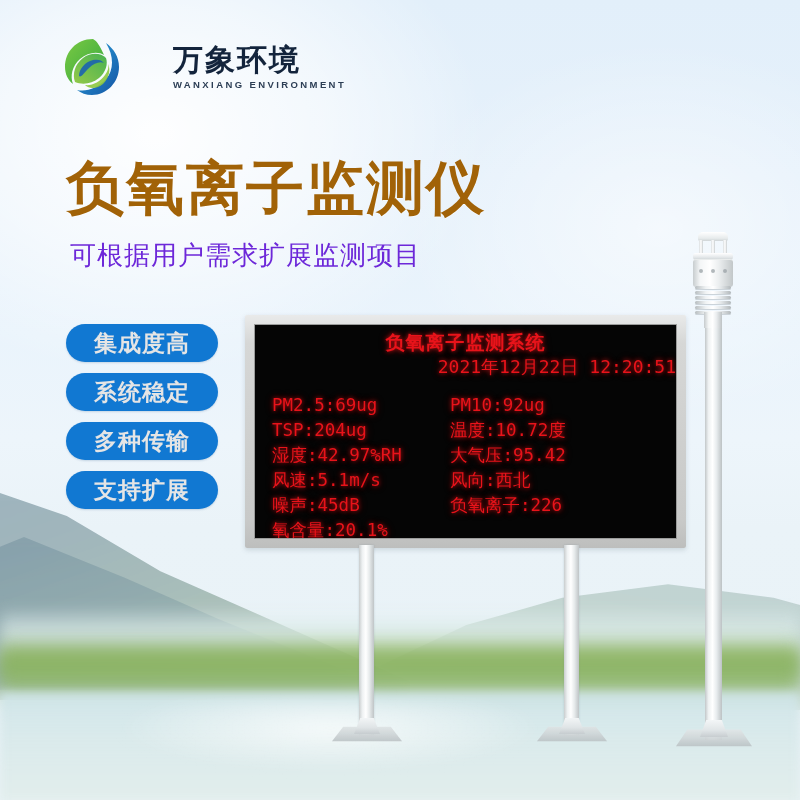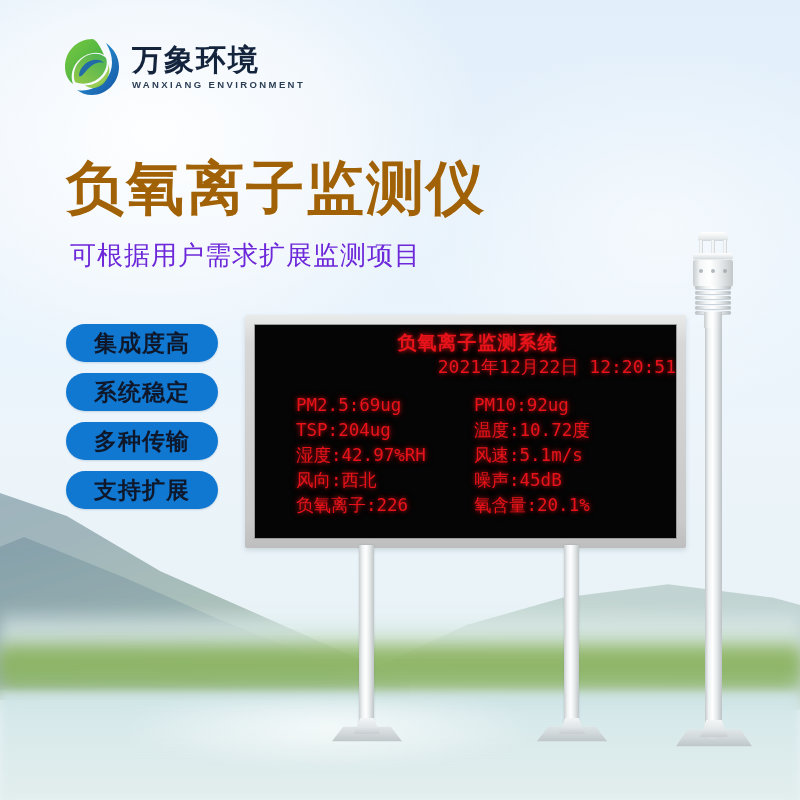--- a/index.html
+++ b/index.html
@@ -68,21 +68,21 @@
   }
   .water-sheen{
     position:absolute;left:120px;top:700px;width:420px;height:70px;
     background:radial-gradient(ellipse at 50% 40%, rgba(255,255,255,.75) 0%, rgba(255,255,255,0) 72%);
     filter:blur(6px);
   }
 
   
   .logo-wrap{position:absolute;left:62px;top:36px;display:flex;align-items:center;gap:10px;}
   .logo-mark{width:60px;height:62px;flex:0 0 auto;}
-  .logo-text{display:flex;flex-direction:column;justify-content:center;}
+  .logo-text{display:flex;flex-direction:column;justify-content:center;margin-left:41px;}
   .logo-cn{
     font-size:30px;font-weight:bold;color:#13243c;letter-spacing:2px;
     line-height:1.05;font-family:"DejaVu Sans","Liberation Sans",sans-serif;
   }
   .logo-en{
     font-size:9.5px;color:#2c3e55;letter-spacing:2.4px;margin-top:4px;font-weight:bold;
   }
 
   
   .headline{
@@ -98,21 +98,21 @@
     font-family:"DejaVu Sans","Liberation Sans",sans-serif;
     white-space:nowrap;
   }
 
   
   .badges{position:absolute;left:66px;top:324px;display:flex;flex-direction:column;gap:11px;}
   .badge{
     width:152px;height:38px;border-radius:19px;
     background:#1178d2;
     display:flex;align-items:center;justify-content:center;
-    color:#0f172a;font-size:23px;font-weight:bold;letter-spacing:1px;
+    color:#e5e5e5;font-size:23px;font-weight:bold;letter-spacing:1px;
     font-family:"DejaVu Sans","Liberation Sans",sans-serif;
     box-shadow:0 1px 2px rgba(20,70,130,.18);
   }
 
   
   .board{
     position:absolute;left:245px;top:315px;width:441px;height:233px;
     background:linear-gradient(180deg,#e9eaea 0%, #d6d7d6 12%, #cfd0cf 50%, #c8c9c8 88%, #bdbebd 100%);
     border-radius:2px;
     padding:9px;box-sizing:border-box;
@@ -124,21 +124,20 @@
     box-sizing:border-box;
     border:1px solid #9b9c9b;
     position:relative;
     overflow:hidden;
   }
   .led{
     font-family:"DejaVu Sans Mono","Liberation Mono",monospace;
     color:#e8131a;
     text-shadow:0 0 4px rgba(240,20,24,.75), 0 0 9px rgba(230,10,14,.35);
     white-space:nowrap;
-    padding-left:24px;
   }
   .led-title{
     position:absolute;left:0;right:0;top:5px;text-align:center;
     font-size:19px;font-weight:bold;letter-spacing:1px;
   }
   .led-date{
     position:absolute;left:0;right:0;top:30px;text-align:right;
     font-size:18px;letter-spacing:0px;
   }
   .led-grid{
@@ -291,20 +290,21 @@
   <div class="board">
     <div class="board-inner">
       <div class="led led-title">负氧离子监测系统</div>
       <div class="led led-date">2021年12月22日 12:20:51</div>
       <div class="led-grid">
         <div class="led led-cell">PM2.5:69ug</div>
         <div class="led led-cell">PM10:92ug</div>
         <div class="led led-cell">TSP:204ug</div>
         <div class="led led-cell">温度:10.72度</div>
         <div class="led led-cell">湿度:42.97%RH</div>
+        <div class="led led-cell">大气压:95.42</div>
         <div class="led led-cell">风速:5.1m/s</div>
         <div class="led led-cell">风向:西北</div>
         <div class="led led-cell">噪声:45dB</div>
         <div class="led led-cell">负氧离子:226</div>
         <div class="led led-cell">氧含量:20.1%</div>
         <div class="led led-cell empty"></div>
       </div>
     </div>
   </div>
 

